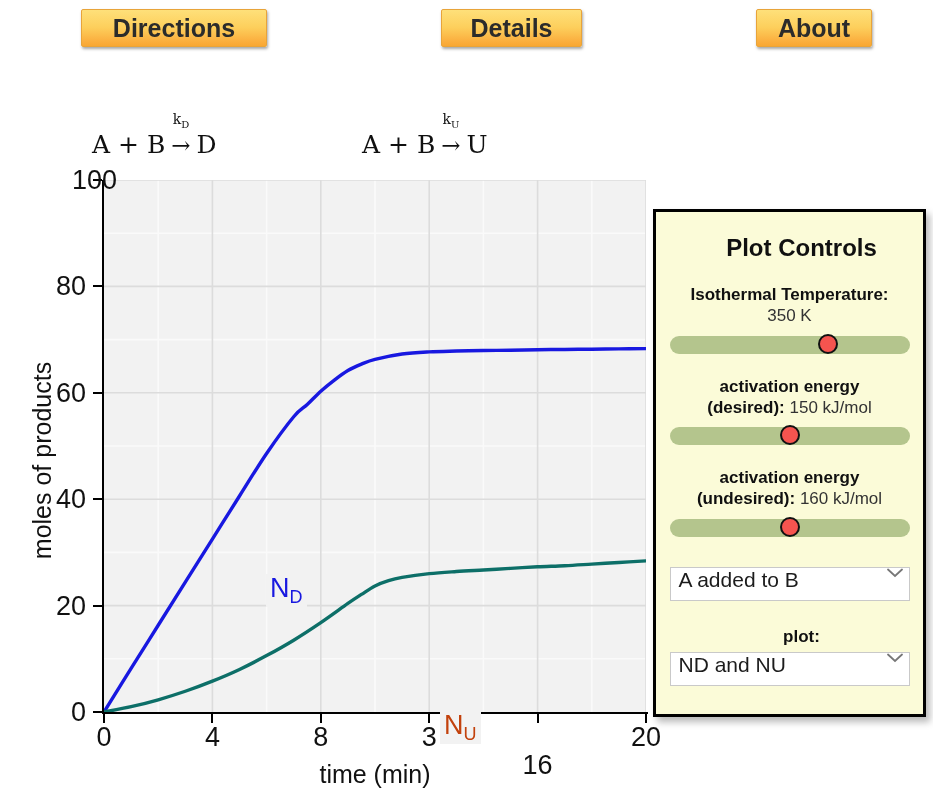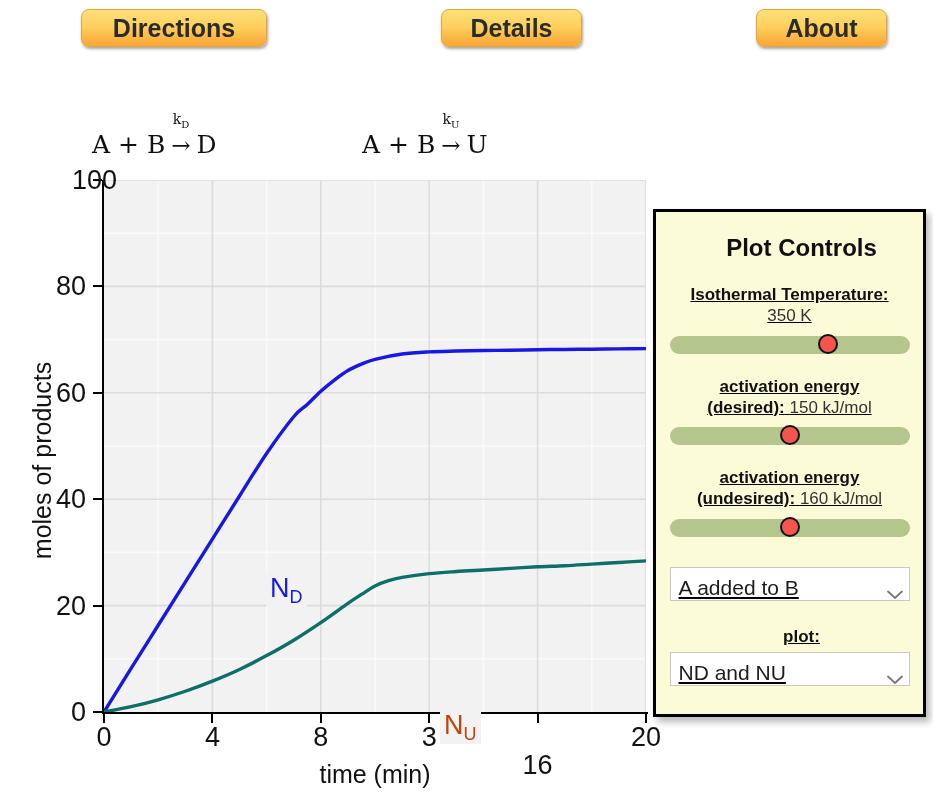--- a/index.html
+++ b/index.html
@@ -21,38 +21,38 @@
   #button-bar {
     position: absolute;
     left: 0; top: 0;
     width: 933px; height: 70px;
   }
   .top-button {
     position: absolute;
     top: 9px;
     height: 38px;
     border: 1px solid #e8a43a;
-    border-radius: 8px;
+    border-radius: 2px;
     background: linear-gradient(to bottom, #fee07a 0%, #fdcf5c 48%, #fbb040 85%, #f9a733 100%);
     box-shadow: 1px 2px 3px rgba(0,0,0,0.35);
     color: #2b2b2b;
     font-size: 25px;
     font-weight: bold;
     font-family: "Liberation Sans", sans-serif;
     display: flex;
     align-items: center;
     justify-content: center;
     cursor: pointer;
     padding: 0 16px;
     box-sizing: border-box;
     letter-spacing: 0px;
   }
   #btn-directions { left: 81px;  width: 186px; }
   #btn-details    { left: 441px; width: 141px; }
-  #btn-about      { left: 756px; width: 131px; }
+  #btn-about      { left: 756px; width: 116px; }
 
   
   .reaction-eq {
     position: absolute;
     font-family: "DejaVu Serif", "Liberation Serif", serif;
     font-size: 25px;
     color: #101010;
     white-space: nowrap;
     display: flex;
     align-items: flex-end;
@@ -179,21 +179,21 @@
     box-shadow: 4px 5px 7px rgba(0,0,0,0.28);
   }
   #panel-title {
     text-align: center;
     font-size: 24px;
     font-weight: bold;
     color: #101010;
     margin-top: 22px;
     padding-left: 24px;
   }
-  .control-group { margin-top: 22px; text-decoration: underline; }
+  .control-group { margin-top: 22px; }
   .control-label {
     text-align: center;
     font-size: 17px;
     color: #101010;
     line-height: 1.25;
     padding: 0 6px;
   }
   .control-label b { font-weight: bold; }
   .control-label .val { font-weight: normal; color: #333; }
   .slider-track {
@@ -216,21 +216,21 @@
     cursor: grab;
   }
   .dropdown {
     position: relative;
     margin: 0 auto;
     width: 240px; height: 34px;
     background: #fff;
     border: 1px solid #c9c9c9;
     box-sizing: border-box;
     display: flex;
-    align-items: flex-end;
+    align-items: flex-start;
     cursor: pointer;
   }
   .dropdown .dd-text {
     font-size: 21px;
     color: #1c1c1c;
     padding-left: 8px;
     flex: 1;
     white-space: nowrap;
     overflow: hidden;
   }

